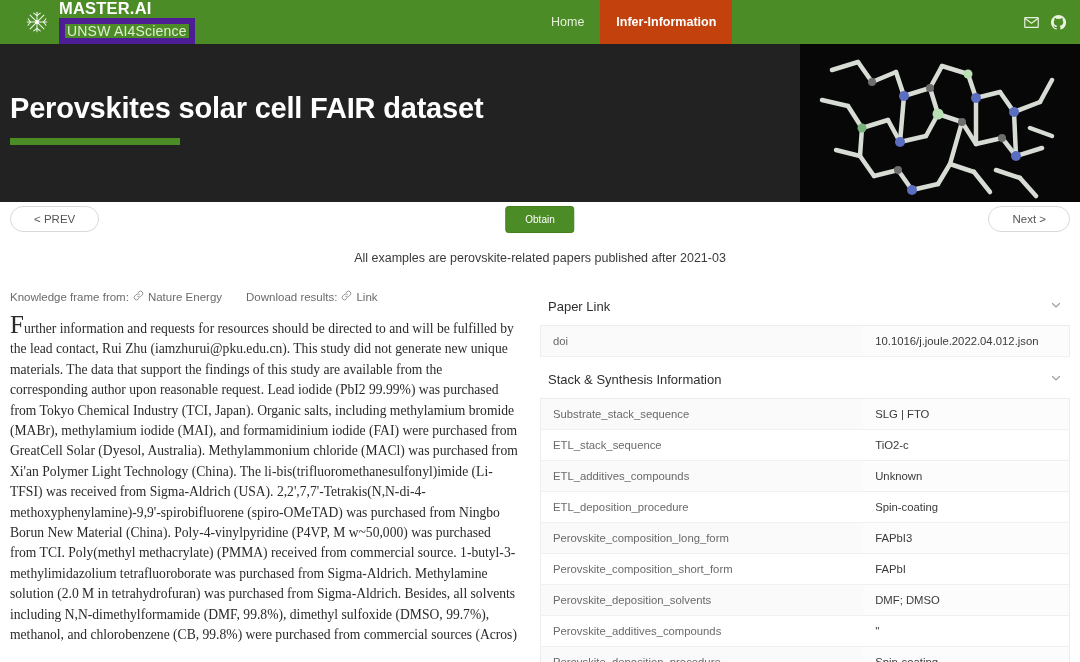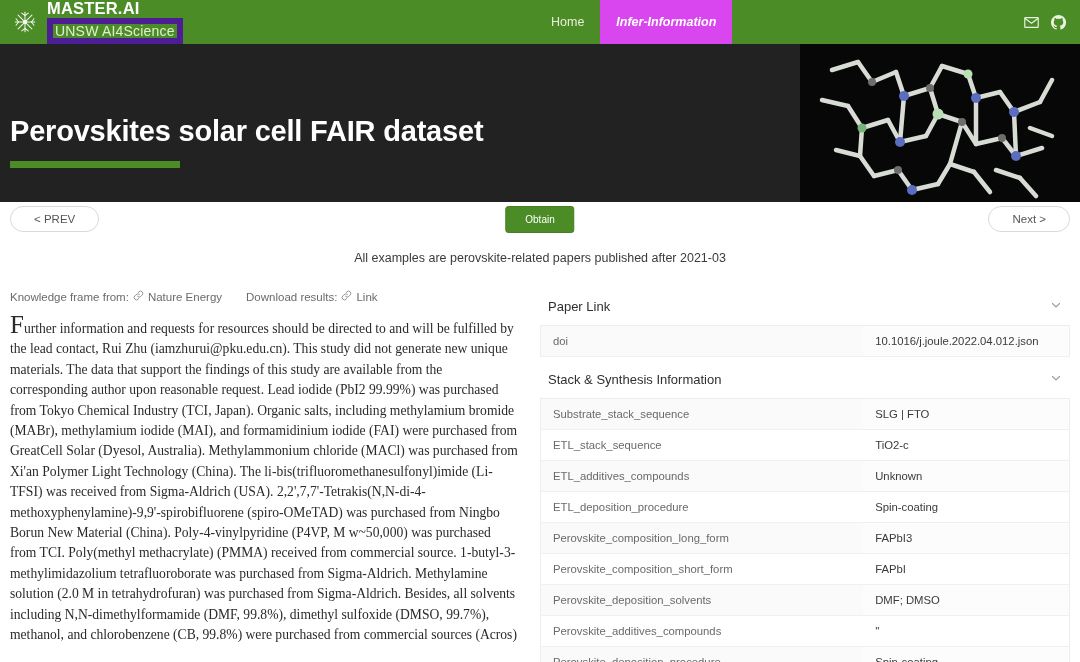--- a/index.html
+++ b/index.html
@@ -16,21 +16,21 @@
   .navbar {
     height: 44px;
     background: #4c8c26;
     display: flex;
     align-items: stretch;
     position: relative;
   }
   .brand {
     display: flex;
     align-items: center;
-    padding-left: 12px;
+    padding-left: 24px;
     gap: 9px;
   }
   .brand-mark { width: 26px; height: 26px; flex: none; }
   .brand-text { display: flex; flex-direction: column; justify-content: center; line-height: 1; }
   .brand-title {
     color: #ffffff;
     font-size: 16.5px;
     font-weight: bold;
     letter-spacing: 0.2px;
   }
@@ -55,24 +55,23 @@
   .nav-link {
     display: flex;
     align-items: center;
     padding: 0 16px;
     color: #e4f0d8;
     font-size: 12.5px;
     text-decoration: none;
     white-space: nowrap;
   }
   .nav-link.active {
-    background: #d946ef;
+    background: #c2410c;
     color: #ffffff;
     font-weight: bold;
-    font-style: italic;
   }
   .nav-icons {
     margin-left: auto;
     display: flex;
     align-items: center;
     gap: 10px;
     padding-right: 13px;
   }
   .nav-icons svg { display: block; }
 
@@ -89,21 +88,21 @@
     top: 0;
     width: 280px;
     height: 158px;
     background: #050505;
     overflow: hidden;
   }
   .hero-inner {
     position: relative;
     z-index: 2;
     padding-left: 10px;
-    padding-top: 71px;
+    padding-top: 48px;
   }
   .hero-title {
     color: #ffffff;
     font-size: 29px;
     font-weight: bold;
     letter-spacing: -0.2px;
   }
   .hero-rule {
     margin-top: 13px;
     width: 170px;

